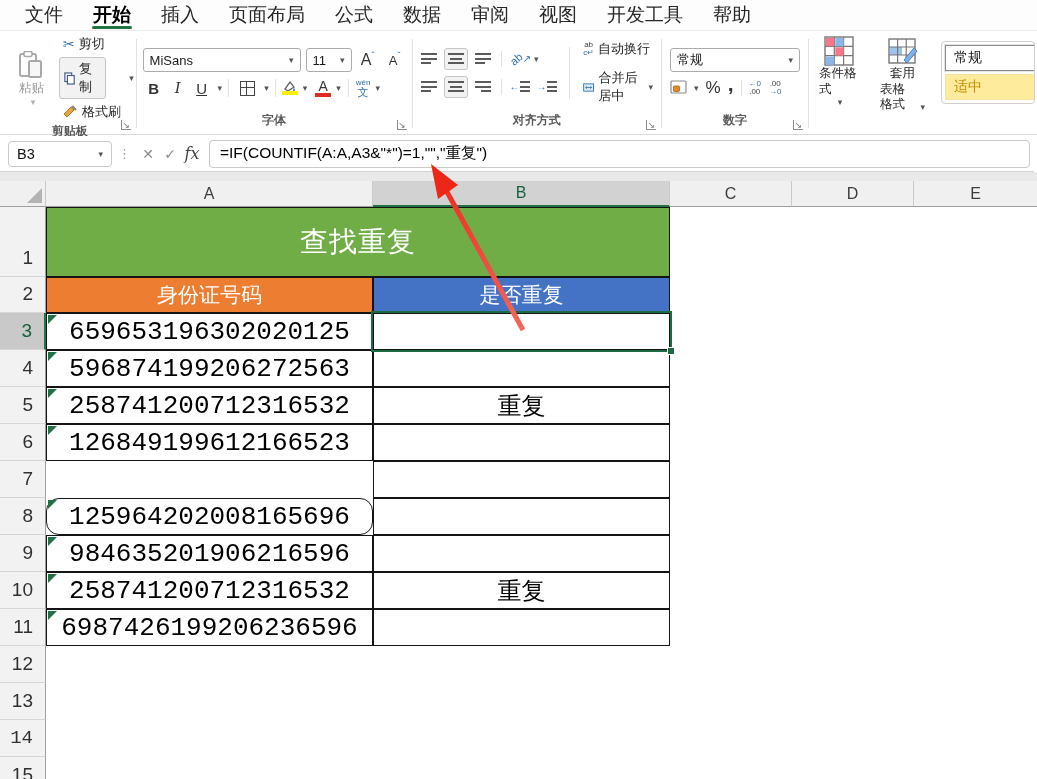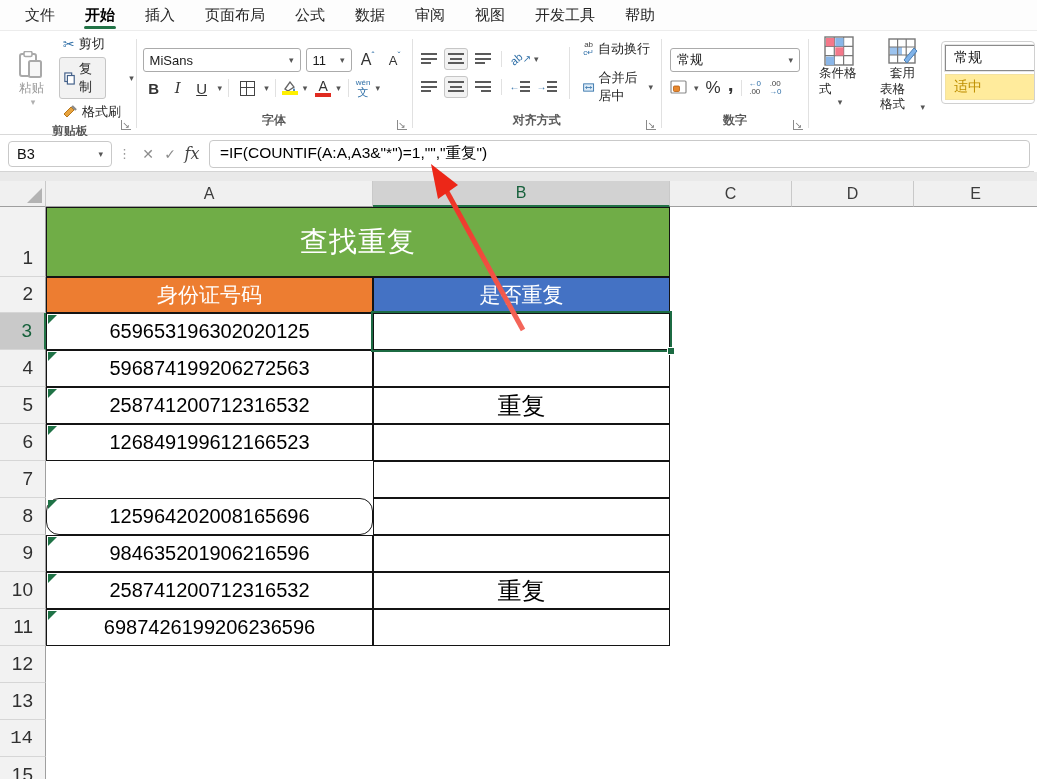--- a/index.html
+++ b/index.html
@@ -3,21 +3,21 @@
 <meta charset="utf-8">
 <style>
   * { margin:0; padding:0; box-sizing:border-box; }
   html,body { width:1037px; height:779px; overflow:hidden; background:#fff;
     font-family:"Liberation Sans","DejaVu Sans",sans-serif; }
   .app { position:relative; width:1037px; height:779px; background:#fff; }
 
   
   .menubar { position:absolute; left:0; top:0; width:1037px; height:30px;
     display:flex; align-items:center; padding-left:10px; background:#fdfdfd; }
-  .menu-item { position:relative; padding:0 15px; font-size:15px; color:#262626;
+  .menu-item { position:relative; padding:0 15px; font-size:19px; color:#262626;
     height:30px; line-height:30px; cursor:default; }
   .menu-item.active { font-weight:bold; color:#000; }
   .menu-item.active::after { content:""; position:absolute; left:14px; right:14px;
     bottom:1px; height:3px; background:#217346; border-radius:2px; }
 
   
   .ribbon { position:absolute; left:0; top:30px; width:1037px; height:105px;
     background:#fff; border-top:1px solid #ececec; border-bottom:1px solid #d9d9d9;
     display:flex; align-items:stretch; padding:2px 0 0 6px; }
   .rgroup { position:relative; display:flex; flex-direction:column; height:100%; }
@@ -91,21 +91,21 @@
     border-right:1px solid #c9c9c9; border-bottom:1px solid #9f9f9f; }
   .corner i { position:absolute; right:3px; bottom:3px; width:0; height:0;
     border-bottom:15px solid #b3b3b3; border-left:15px solid transparent; }
   .rowhdr { position:absolute; left:0; width:46px; background:#f2f2f2;
     border-right:1px solid #9f9f9f; border-bottom:1px solid #d6d6d6;
     display:flex; align-items:flex-end; justify-content:flex-end;
     padding:0 12px 7px 0; font-size:19px; color:#303030; }
   .rowhdr.sel { background:#c9c9c9; color:#17613c; border-right:2px solid #217346; }
   .cell { position:absolute; background:#fff; border:1px solid #141414;
     display:flex; align-items:center; justify-content:center; color:#000; }
-  .cell.id { font-size:20px; letter-spacing:0; }
+  .cell.id { font-size:26px; letter-spacing:0;font-family:Liberation Mono, monospace; }
   .cell.dup { font-size:24px; }
   .title-cell { background:#70AD47; color:#fff; font-size:28px; letter-spacing:1px; }
   .hdr-orange { background:#ED7D31; color:#fff; font-size:21px; }
   .hdr-blue { background:#4472C4; color:#fff; font-size:21px; }
   .tri { position:absolute; left:1px; top:1px; width:0; height:0;
     border-top:9px solid #1f7246; border-right:9px solid transparent; }
   .sel-border { position:absolute; border:2px solid #1c6b43; background:transparent; }
   .fill-handle { position:absolute; width:8px; height:8px; background:#1c6b43;
     border:1px solid #fff; }
   .overlay { position:absolute; inset:0; pointer-events:none; }

